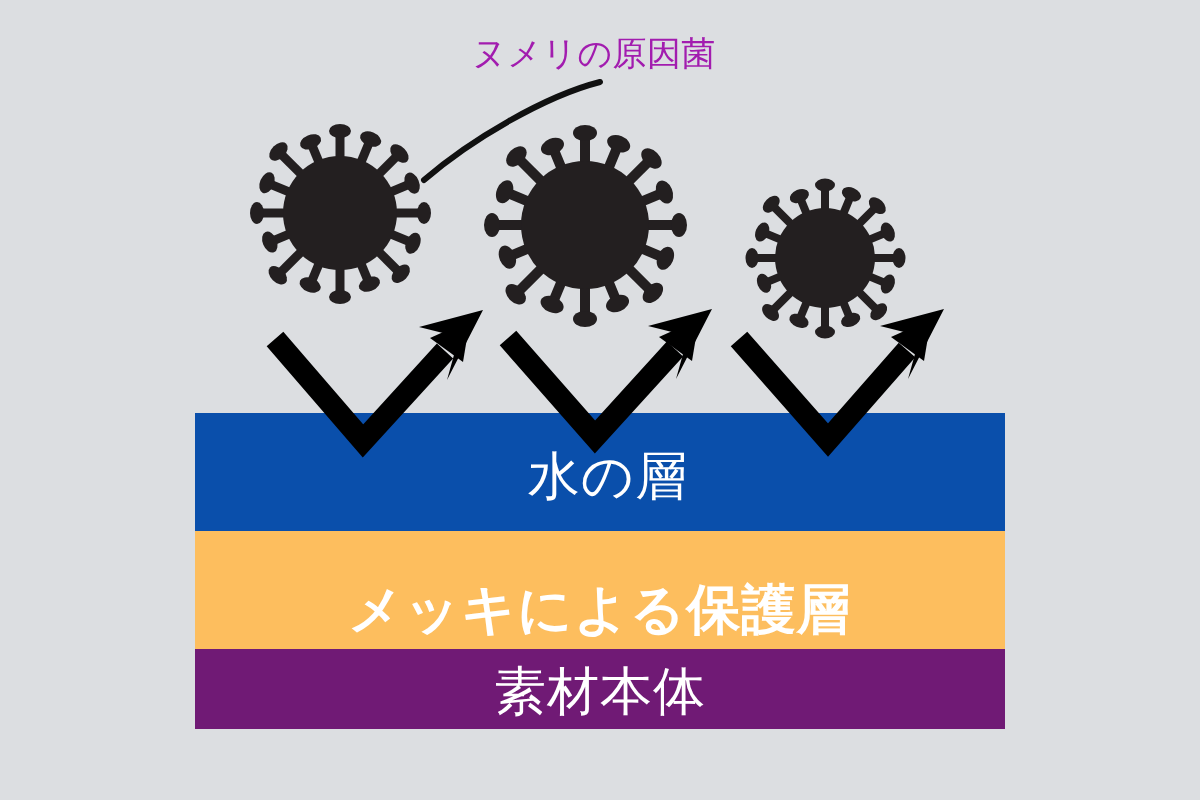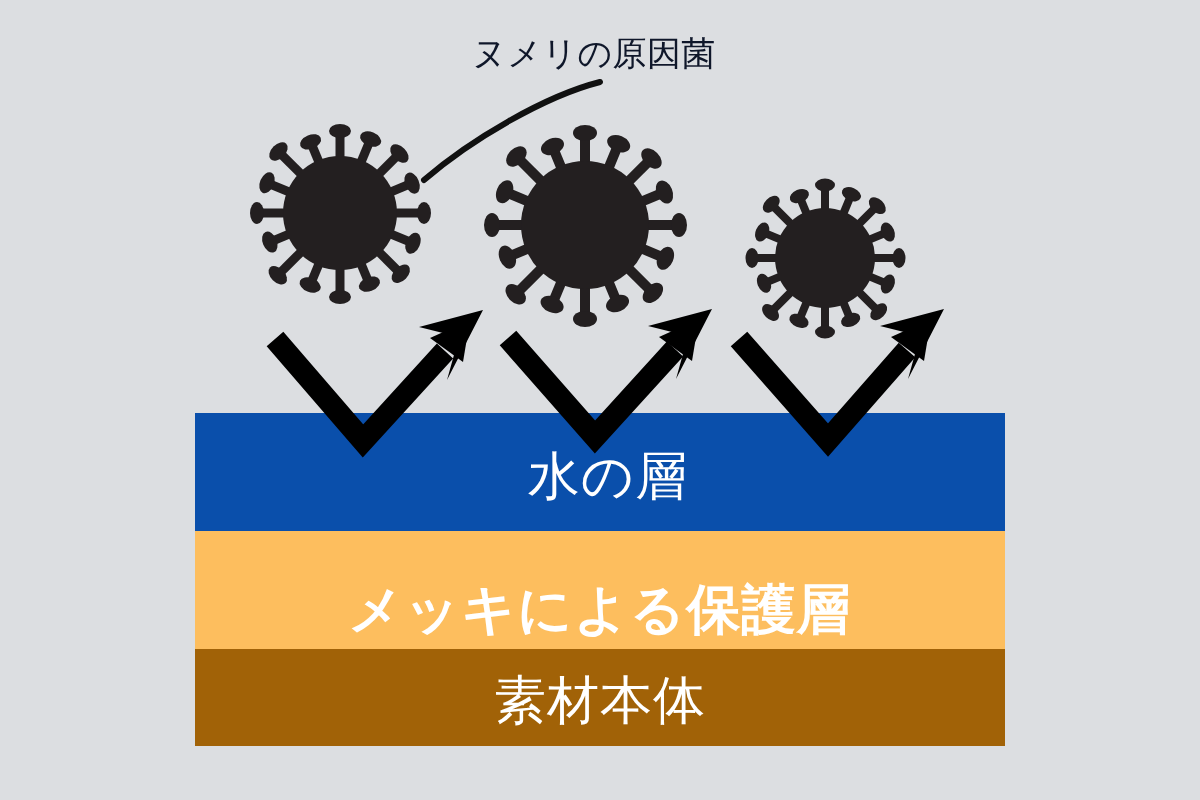--- a/index.html
+++ b/index.html
@@ -42,22 +42,22 @@
     background: #0a4fab;
     padding-left: 16px;
   }
   #layer-plating {
     top: 531px;
     height: 152px;
     background: #fdbe5e;
   }
   #layer-substrate {
     top: 649px;
-    height: 97px;
-    background: #a16207;
+    height: 80px;
+    background: #701a75;
   }
   .layer-label {
     color: #ffffff;
     line-height: 1;
     white-space: nowrap;
     letter-spacing: 0.02em;
   }
   #layer-water .layer-label {
     font-size: 52px;
     font-weight: 400;
@@ -72,21 +72,21 @@
     font-size: 52px;
     font-weight: 400;
     transform: translateY(2px);
   }
   #callout-label {
     position: absolute;
     left: 472px;
     top: 36px;
     font-size: 34px;
     line-height: 1;
-    color: #0f172a;
+    color: #a21caf;
     white-space: nowrap;
     letter-spacing: 0.01em;
   }
 </style>
 </head>
 <body>
 
 <div id="stage">
 
   <svg id="diagram-svg" viewBox="0 0 1200 800">

